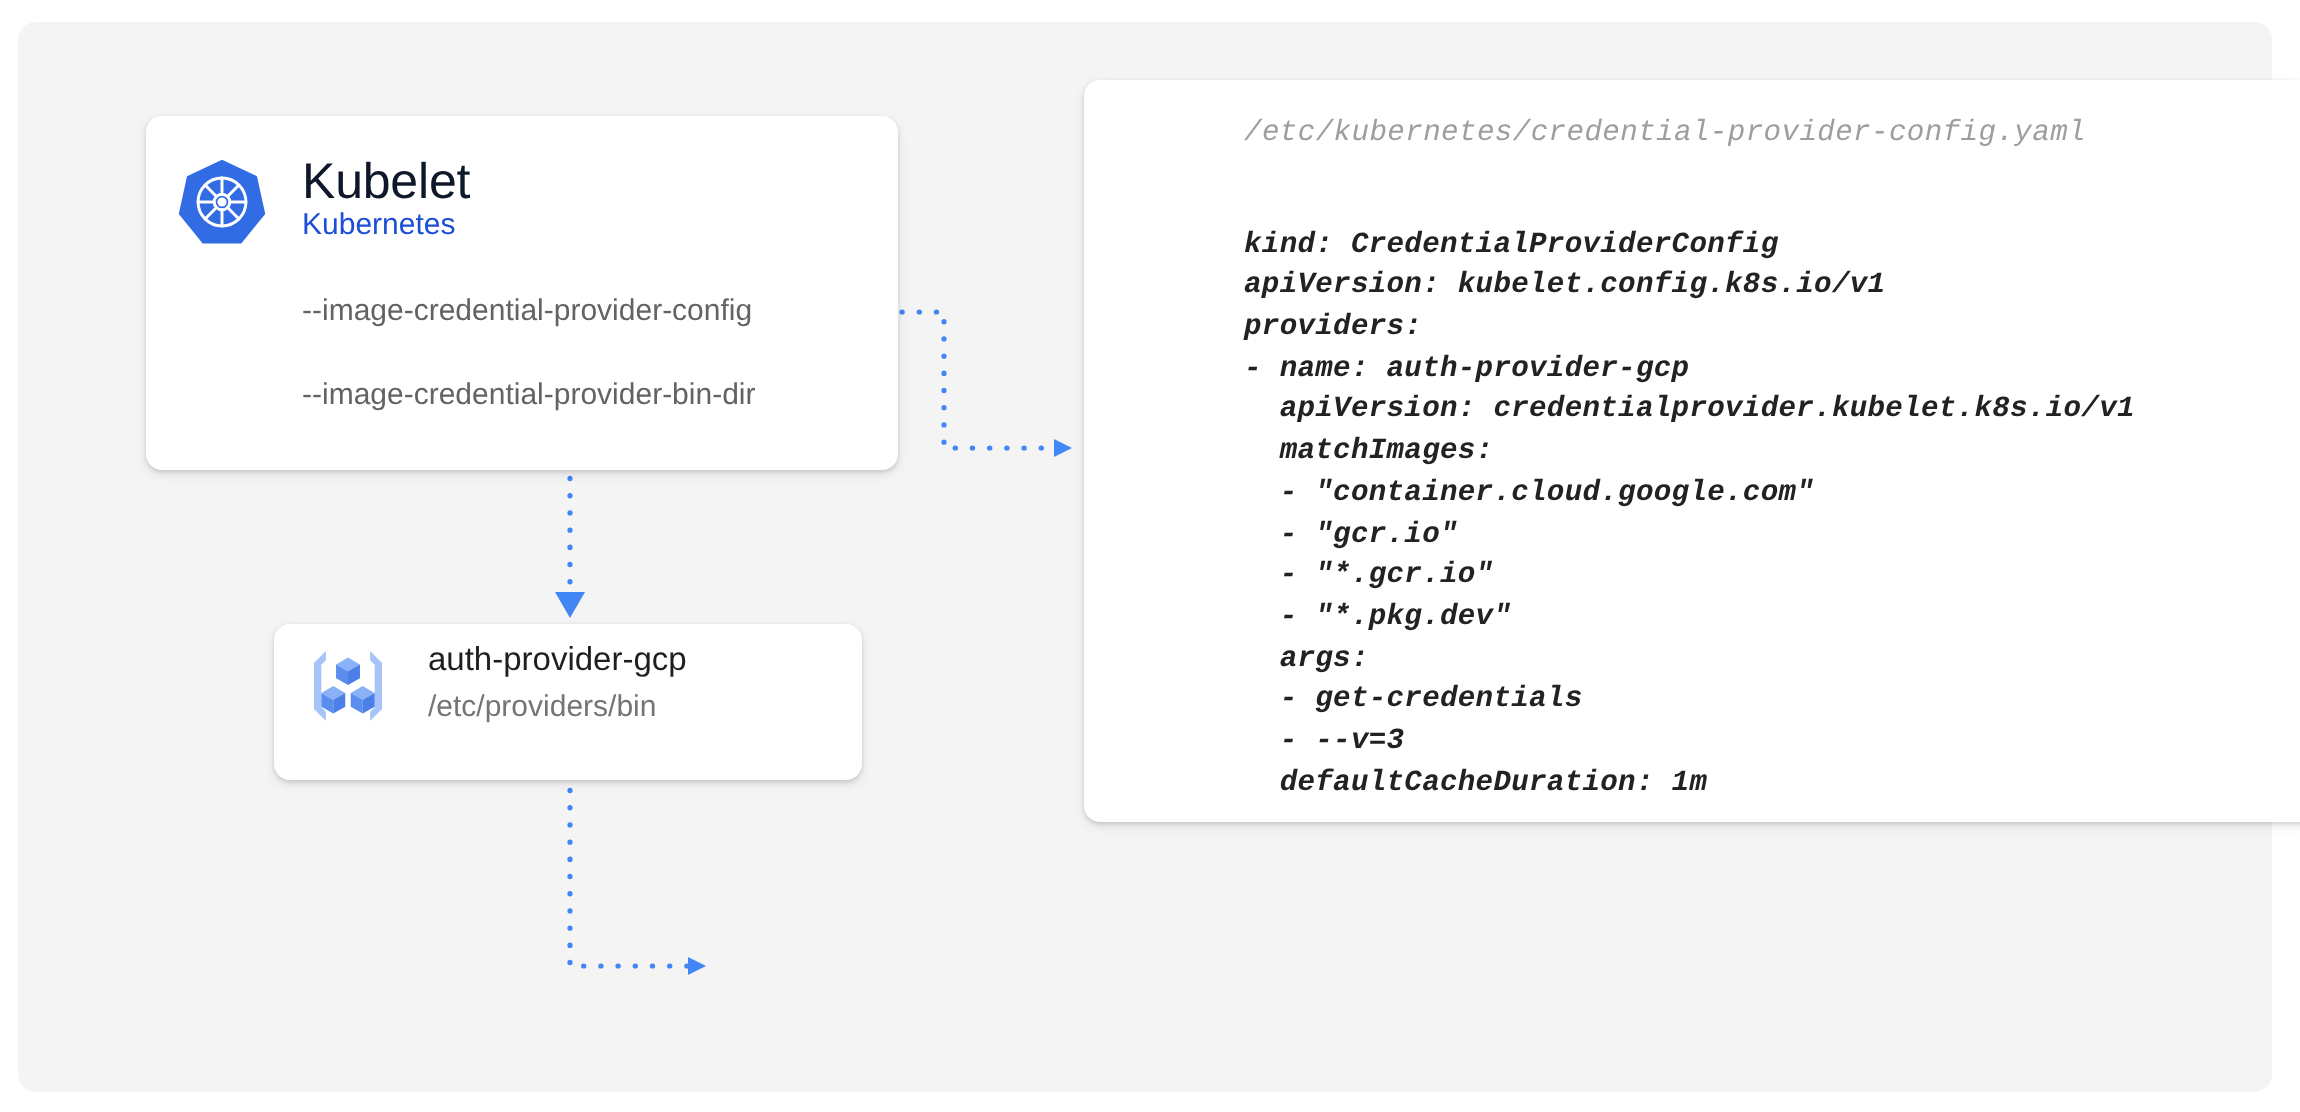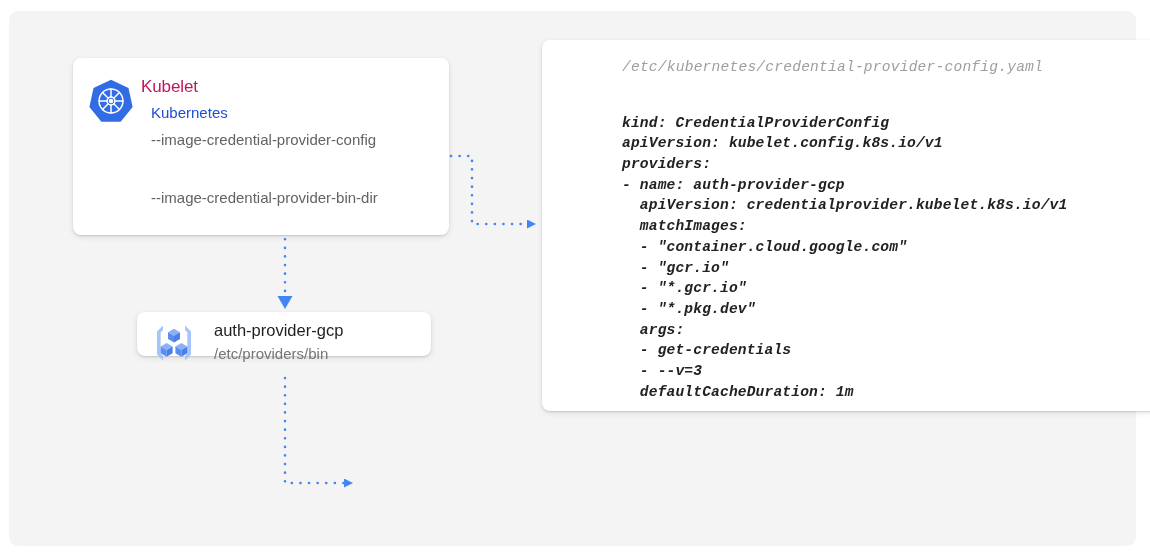--- a/index.html
+++ b/index.html
@@ -42,51 +42,51 @@
   }
   #kubelet-icon {
     position: absolute;
     left: 15px;
     top: 20px;
     width: 46px;
     height: 46px;
   }
   #kubelet-title {
     position: absolute;
-    left: 68px;
+    left: 78px;
     top: 19px;
-    font-size: 17px;
-    color: #be185d;
+    font-size: 25px;
+    color: #0f172a;
     letter-spacing: -0.1px;
     white-space: nowrap;
   }
   #kubelet-subtitle {
     position: absolute;
     left: 78px;
     top: 46px;
     font-size: 15px;
     color: #1d4ed8;
     white-space: nowrap;
   }
   .flag-line {
     position: absolute;
     left: 78px;
     font-size: 15px;
     color: #636363;
     white-space: nowrap;
   }
-  #flag-0 { top: 73px; text-align: center; }
+  #flag-0 { top: 89px; text-align: center; }
   #flag-1 { top: 112px; margin-top: 19px; }
 
   
   #auth-card {
     left: 137px;
     top: 312px;
     width: 294px;
-    height: 44px;
+    height: 78px;
   }
   #auth-icon {
     position: absolute;
     left: 14px;
     top: 8px;
     width: 46px;
     height: 46px;
   }
   #auth-title {
     position: absolute;

